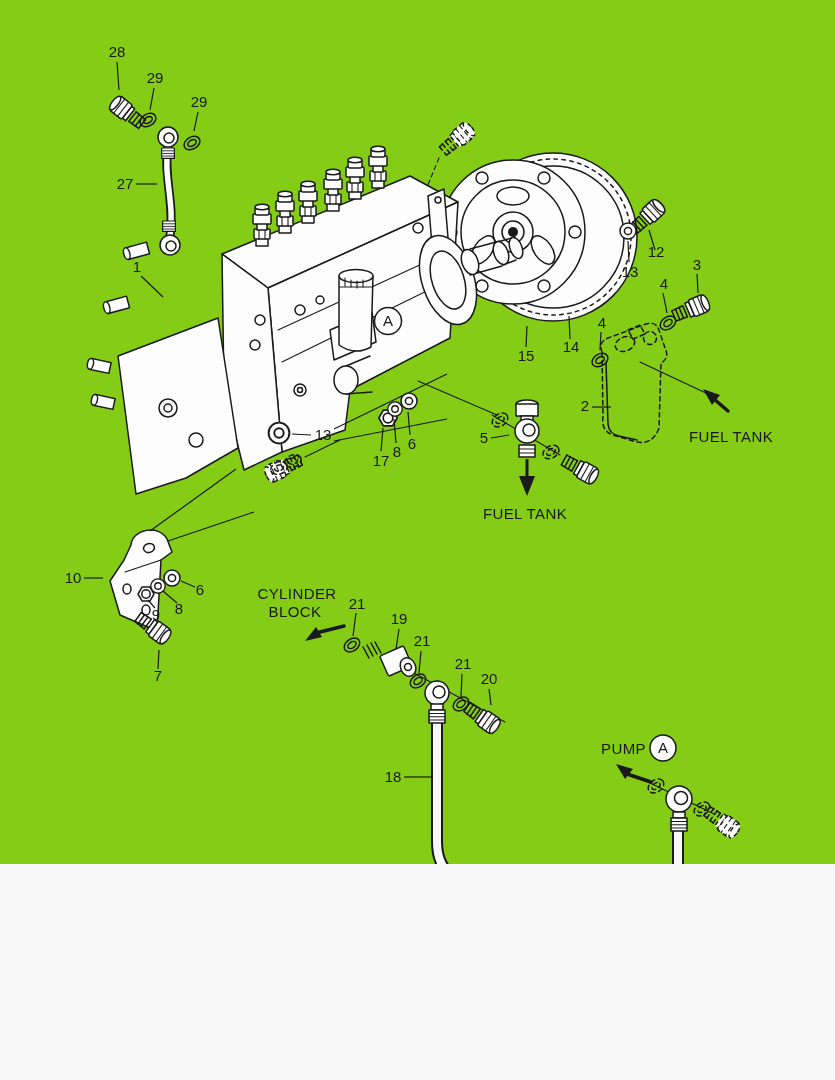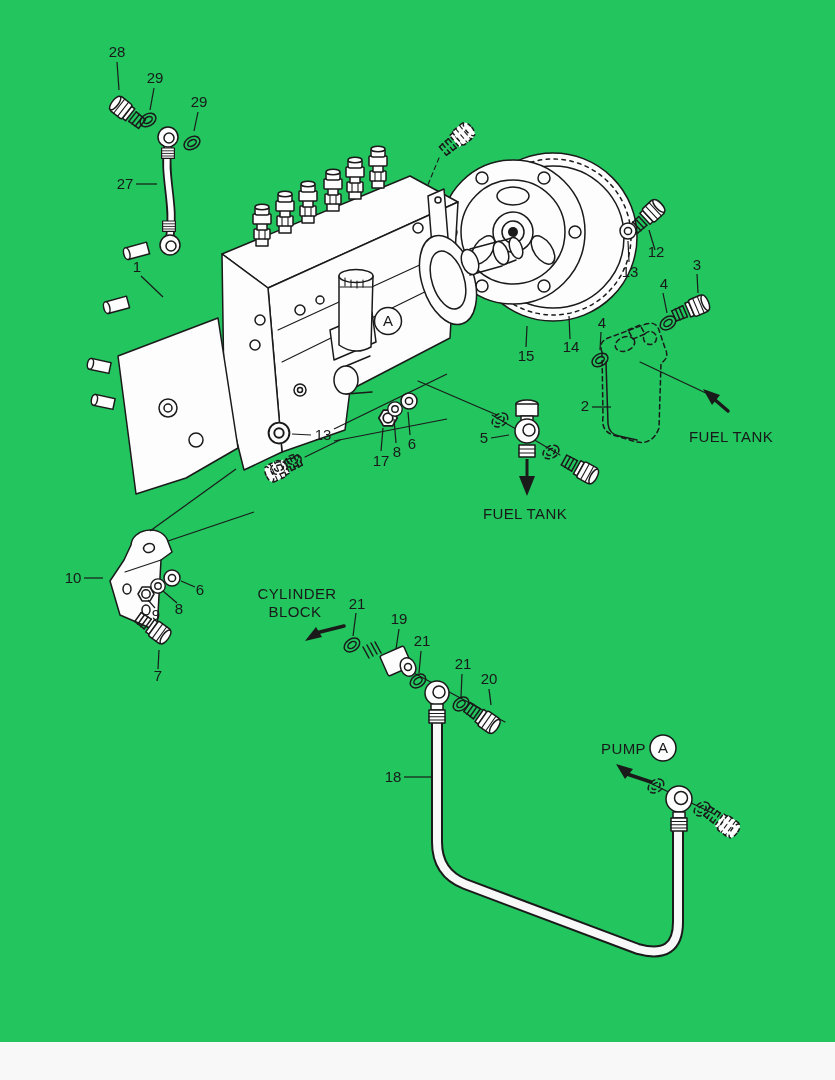--- a/index.html
+++ b/index.html
@@ -1,16 +1,16 @@
 <!DOCTYPE html>
 <html><head>
 <meta charset="utf-8">
 <style>
   html,body{margin:0;padding:0;background:#f8f8f8;}
-  .stage{position:relative;width:835px;height:1042px;background:#22c55e;overflow:hidden;}
+  .stage{position:relative;width:835px;height:864px;background:#84cc16;overflow:hidden;}
   svg{position:absolute;left:0;top:0;}
   .ln{stroke:#1a1a1a;fill:none;stroke-width:1.5;stroke-linecap:round;stroke-linejoin:round;}
   .th{stroke-width:1.1;}
   .fw{fill:#fdfdfd;stroke:#1a1a1a;stroke-width:1.5;stroke-linejoin:round;}
   .fk{fill:#1a1a1a;stroke:none;}
   .dsh{stroke-dasharray:4.5 3.5;}
   .t{font-family:"Liberation Sans",sans-serif;font-size:15px;fill:#191919;}
   .tw{font-family:"Liberation Sans",sans-serif;font-size:15px;letter-spacing:.4px;fill:#191919;}
 </style>
 </head>

